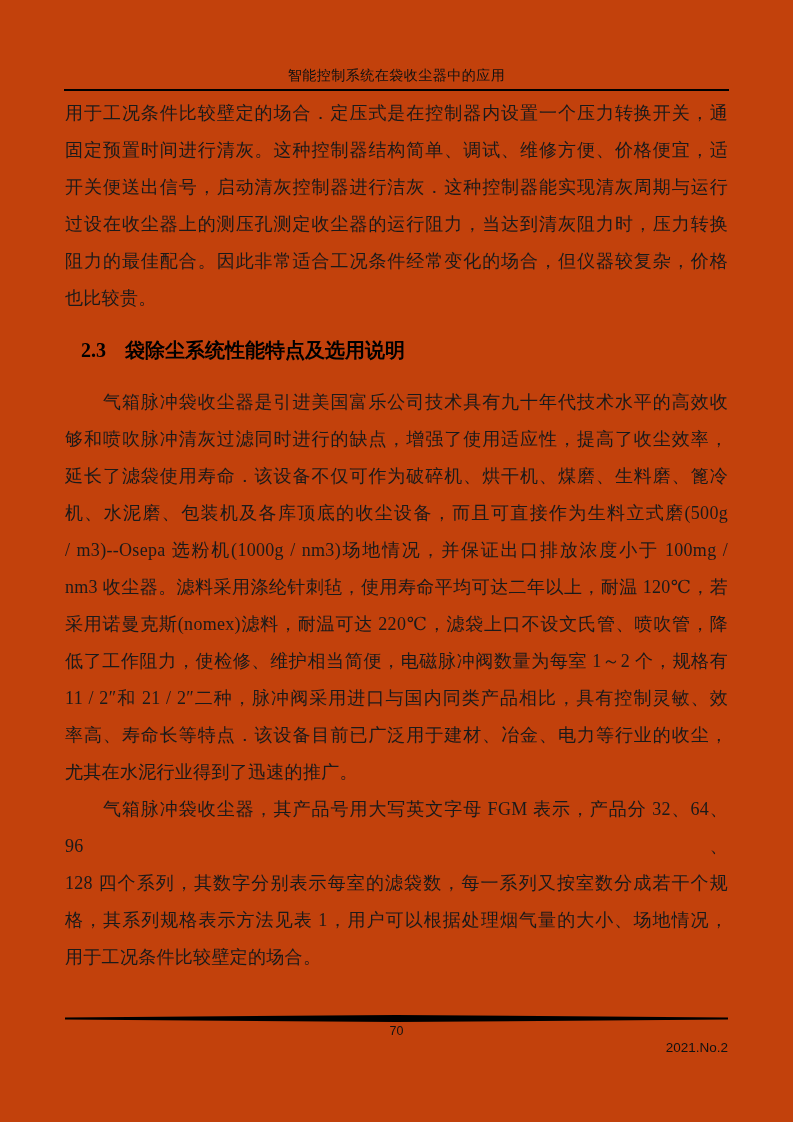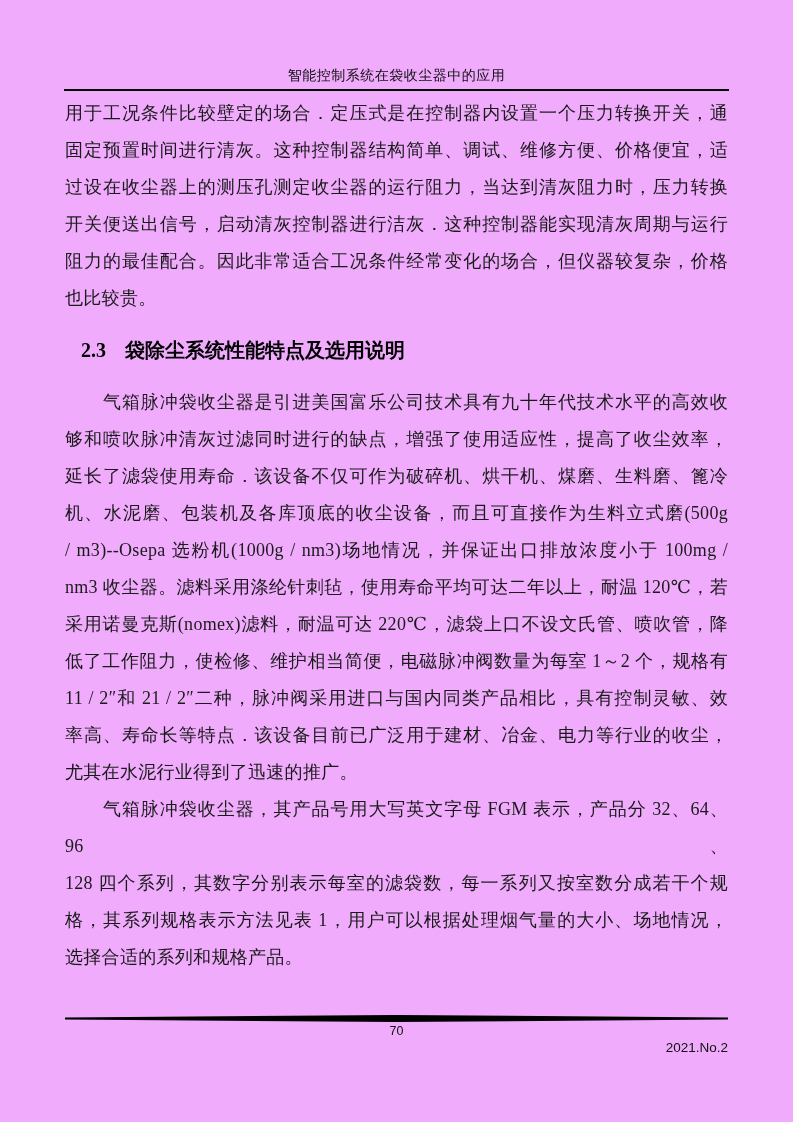--- a/index.html
+++ b/index.html
@@ -5,21 +5,21 @@
   html, body {
     margin: 0;
     padding: 0;
     background: #ffffff;
   }
   .page {
     position: relative;
     width: 793px;
     height: 1122px;
     margin: 0 auto;
-    background: #f0abfc;
+    background: #c2410c;
     overflow: hidden;
     font-family: "Liberation Serif", "DejaVu Serif", serif;
     color: #1a1a1a;
   }
   .header-title {
     padding-top: 66px;
     text-align: center;
     font-size: 14px;
     line-height: 20px;
     letter-spacing: 0.5px;
@@ -95,22 +95,22 @@
   <div>
     <div class="header-title">智能控制系统在袋收尘器中的应用</div>
     <div class="header-rule"></div>
   </div>
 
   <div class="body">
 
     <div class="para">
         <div class="line">用于工况条件比较壁定的场合．定压式是在控制器内设置一个压力转换开关，通</div>
         <div class="line">固定预置时间进行清灰。这种控制器结构简单、调试、维修方便、价格便宜，适</div>
+        <div class="line">开关便送出信号，启动清灰控制器进行洁灰．这种控制器能实现清灰周期与运行</div>
         <div class="line">过设在收尘器上的测压孔测定收尘器的运行阻力，当达到清灰阻力时，压力转换</div>
-        <div class="line">开关便送出信号，启动清灰控制器进行洁灰．这种控制器能实现清灰周期与运行</div>
         <div class="line">阻力的最佳配合。因此非常适合工况条件经常变化的场合，但仪器较复杂，价格</div>
         <div class="line">也比较贵。</div>
       </div>
 
     <h2 class="section-heading">
       <span class="sec-num">2.3</span>
       <span class="sec-title">袋除尘系统性能特点及选用说明</span>
     </h2>
 
     <div class="para">
@@ -124,21 +124,21 @@
         <div class="line">低了工作阻力，使检修、维护相当简便，电磁脉冲阀数量为每室 1～2 个，规格有</div>
         <div class="line">11 / 2″和 21 / 2″二种，脉冲阀采用进口与国内同类产品相比，具有控制灵敏、效</div>
         <div class="line">率高、寿命长等特点．该设备目前已广泛用于建材、冶金、电力等行业的收尘，</div>
         <div class="line">尤其在水泥行业得到了迅速的推广。</div>
       </div>
 
     <div class="para">
         <div class="line">　　气箱脉冲袋收尘器，其产品号用大写英文字母 FGM 表示，产品分 32、64、96、</div>
         <div class="line">128 四个系列，其数字分别表示每室的滤袋数，每一系列又按室数分成若干个规</div>
         <div class="line">格，其系列规格表示方法见表 1，用户可以根据处理烟气量的大小、场地情况，</div>
-        <div class="line">选择合适的系列和规格产品。</div>
+        <div class="line">用于工况条件比较壁定的场合。</div>
       </div>
 
   </div>
 
   <div class="footer">
     <svg class="footer-rule" viewBox="0 0 663 7" preserveAspectRatio="none" aria-hidden="true">
       <polygon points="0,2.5 331,0 663,2.5 663,4.5 331,7 0,4.5" fill="#000000"></polygon>
     </svg>
     <div class="footer-row">
       <span class="page-number">70</span>

